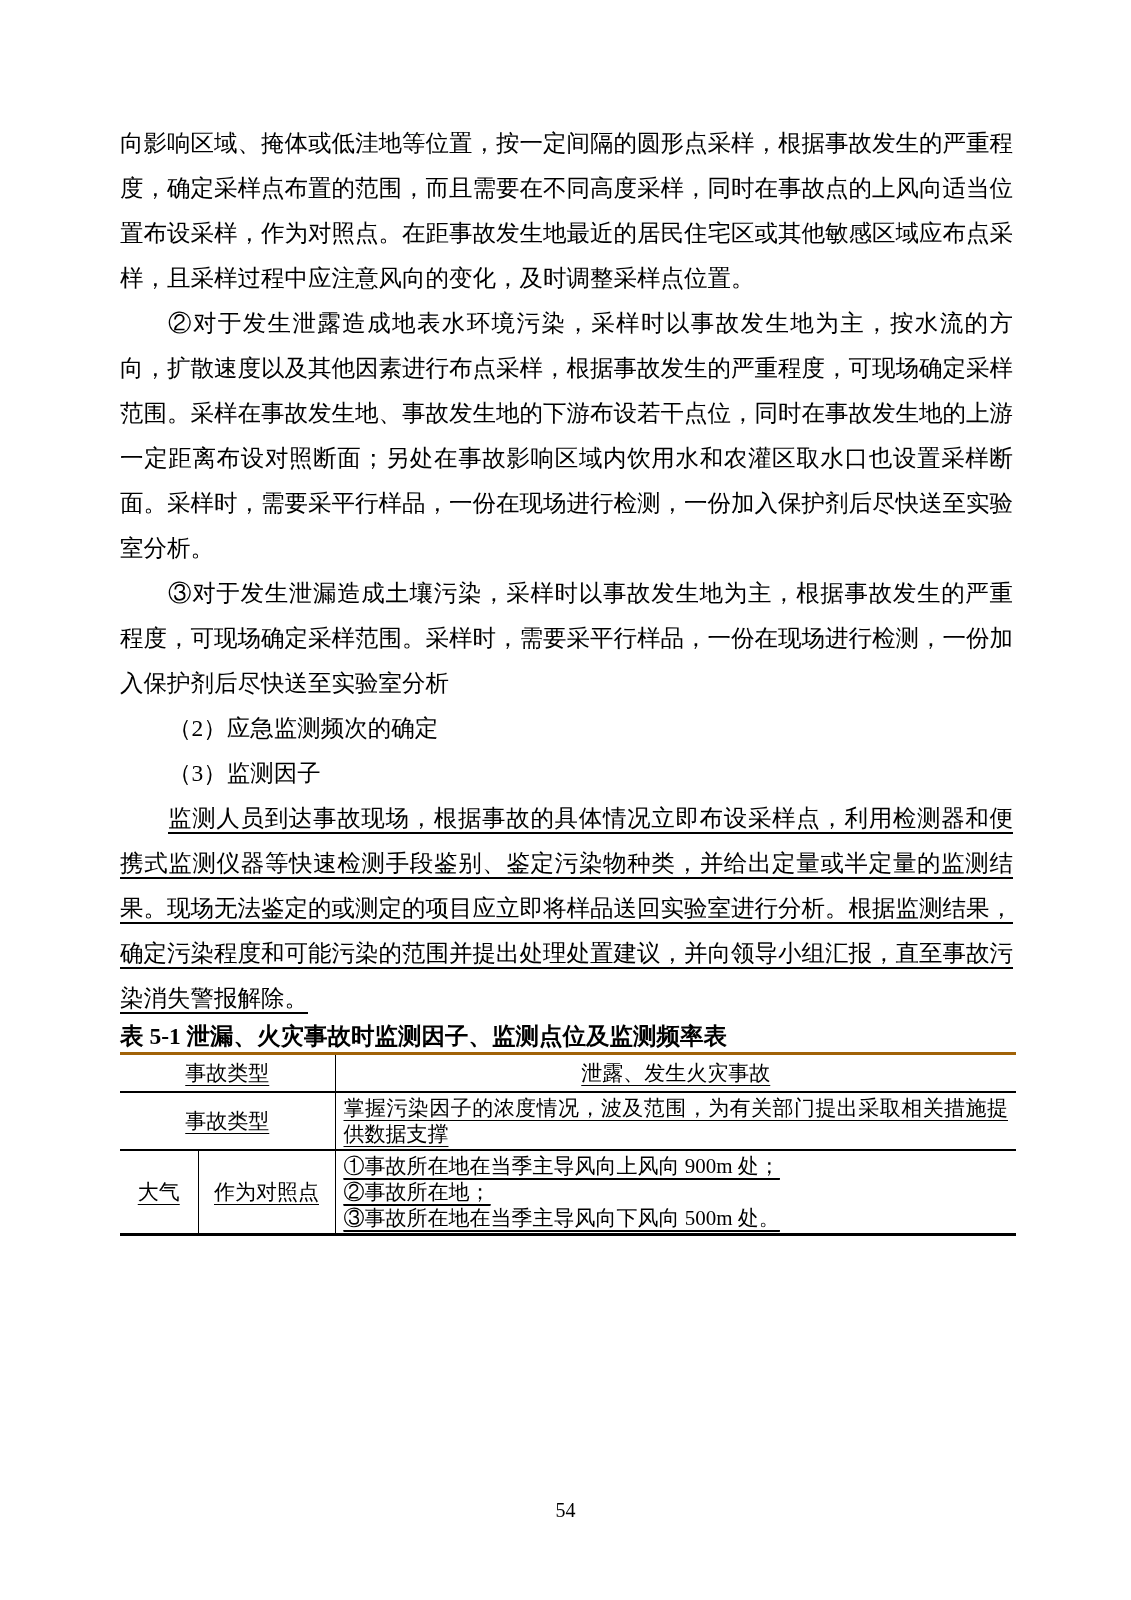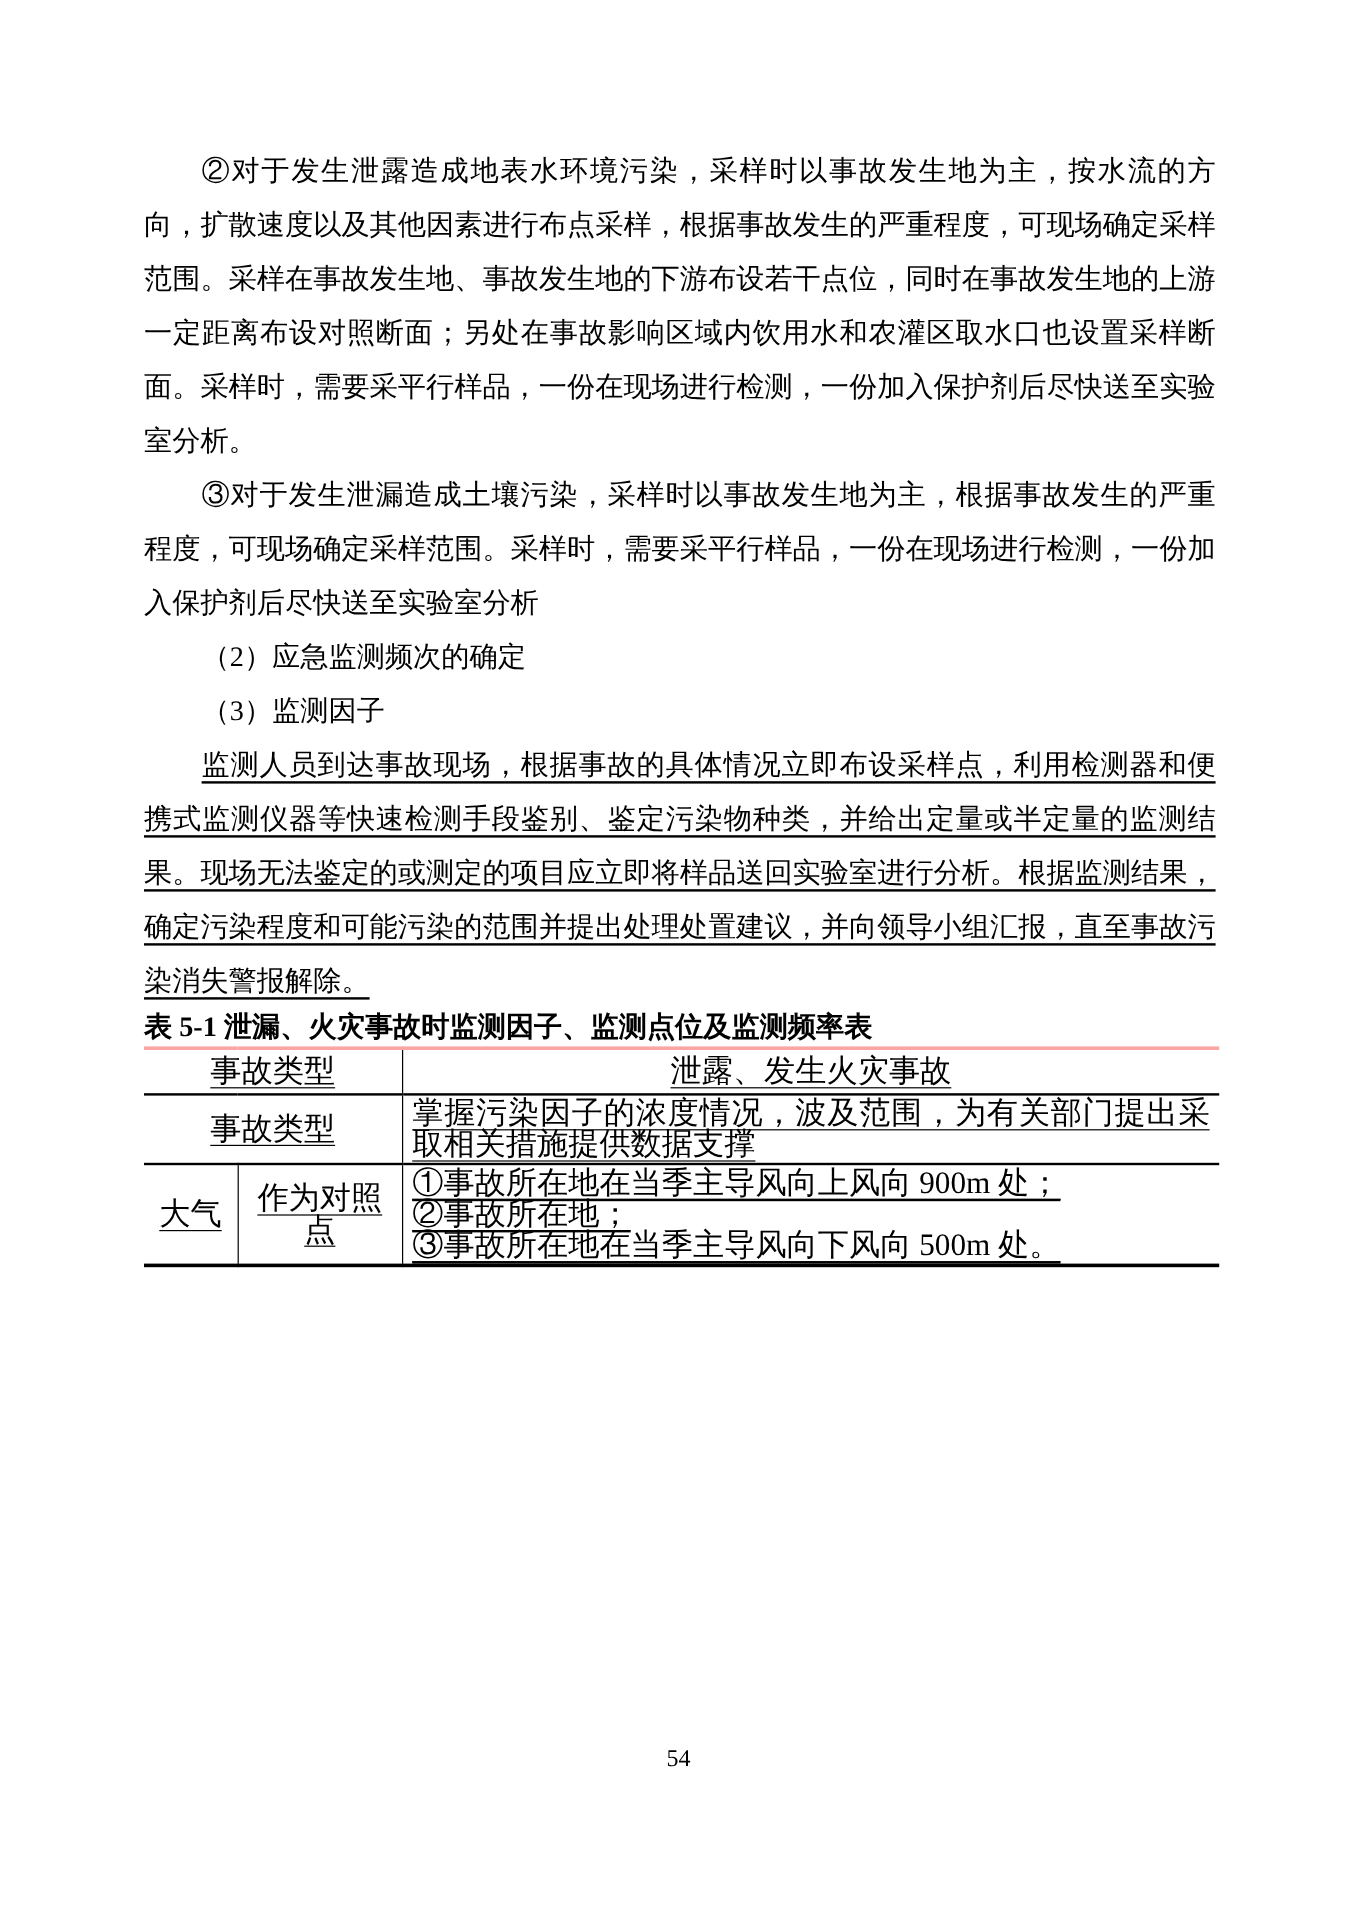--- a/index.html
+++ b/index.html
@@ -37,23 +37,23 @@
     font-size: 24px;
     line-height: 31px !important;
     text-indent: 0 !important;
     margin: 0;
   }
   table.mtable {
     border-collapse: collapse;
     width: 896px;
     margin-top: 0px;
     table-layout: fixed;
-    border-top: 3px solid #fca5a5;
+    border-top: 3px solid #a16207;
     border-bottom: 3.5px solid #000;
-    font-size: 26px;
+    font-size: 21px;
   }
   table.mtable td {
     padding: 2px 8px;
     line-height: 26px;
     vertical-align: middle;
     text-decoration: underline;
     text-underline-offset: 5px;
     text-decoration-thickness: 1.2px;
     word-break: break-all;
   }
@@ -61,33 +61,34 @@
   tr.r1 td, tr.r2 td { border-bottom: 2px solid #000; }
   td.vline { border-left: 1.5px solid #000; font-family: Liberation Serif, serif; }
   tr.r1 td { height: 32px; }
   tr.r2 td.val { text-align: justify; }
   tr.r3 td.val div { text-decoration: underline; text-underline-offset: 5px; }
   .col-a { width: 78px; }
   .col-b { width: 137px; }
   .col-c { width: 681px; }
   .pageno {
     position: absolute;
-    top: 1454px;
+    top: 1498px;
     left: 0;
     width: 100%;
     text-align: center;
     font-size: 20px;
     line-height: 24px;
   }
 </style>
 </head>
 <body>
 
 <div class="page">
   <div class="content">
+    <p>向影响区域、掩体或低洼地等位置，按一定间隔的圆形点采样，根据事故发生的严重程度，确定采样点布置的范围，而且需要在不同高度采样，同时在事故点的上风向适当位置布设采样，作为对照点。在距事故发生地最近的居民住宅区或其他敏感区域应布点采样，且采样过程中应注意风向的变化，及时调整采样点位置。</p>
     <p class="indent">②对于发生泄露造成地表水环境污染，采样时以事故发生地为主，按水流的方向，扩散速度以及其他因素进行布点采样，根据事故发生的严重程度，可现场确定采样范围。采样在事故发生地、事故发生地的下游布设若干点位，同时在事故发生地的上游一定距离布设对照断面；另处在事故影响区域内饮用水和农灌区取水口也设置采样断面。采样时，需要采平行样品，一份在现场进行检测，一份加入保护剂后尽快送至实验室分析。</p>
     <p class="indent">③对于发生泄漏造成土壤污染，采样时以事故发生地为主，根据事故发生的严重程度，可现场确定采样范围。采样时，需要采平行样品，一份在现场进行检测，一份加入保护剂后尽快送至实验室分析</p>
     <p class="indent">（2）应急监测频次的确定</p>
     <p class="indent">（3）监测因子</p>
     <p class="indent u">监测人员到达事故现场，根据事故的具体情况立即布设采样点，利用检测器和便携式监测仪器等快速检测手段鉴别、鉴定污染物种类，并给出定量或半定量的监测结果。现场无法鉴定的或测定的项目应立即将样品送回实验室进行分析。根据监测结果，确定污染程度和可能污染的范围并提出处理处置建议，并向领导小组汇报，直至事故污染消失警报解除。</p>
 
     <p class="caption">表 5-1  泄漏、火灾事故时监测因子、监测点位及监测频率表</p>
 
     <table class="mtable">
       <colgroup>

